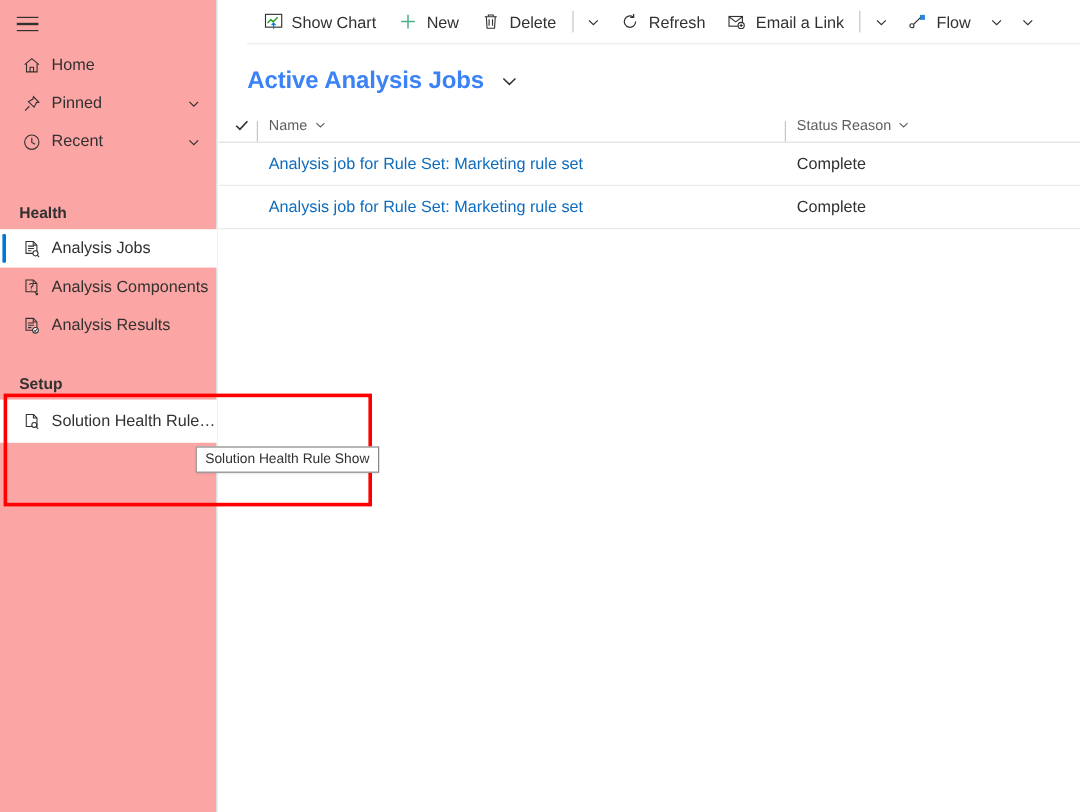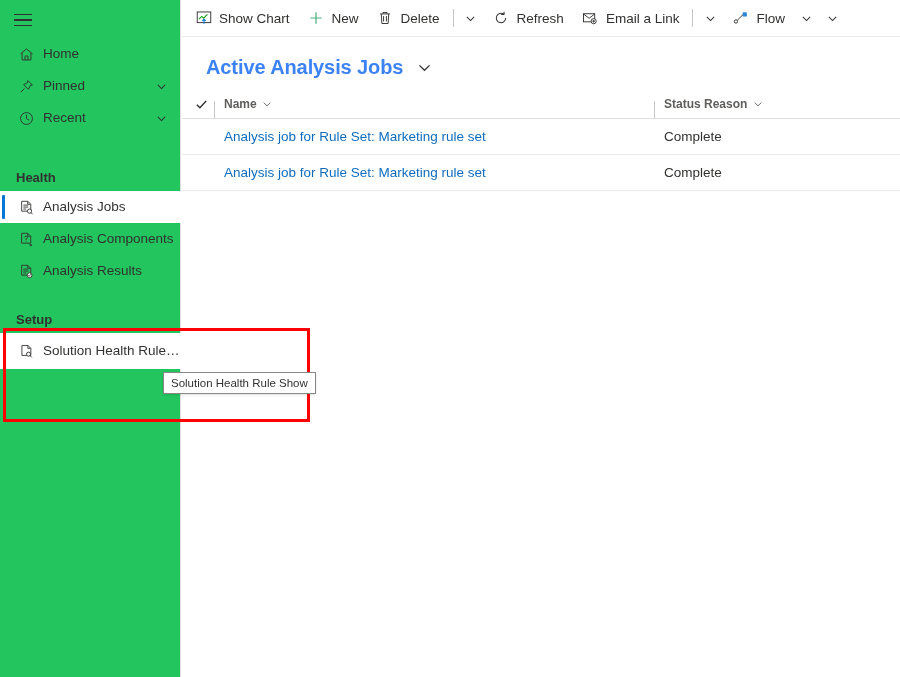--- a/index.html
+++ b/index.html
@@ -18,21 +18,21 @@
     height: 677px;
     background: #ffffff;
   }
 
   
   #sidebar {
     position: absolute;
     left: 0; top: 0;
     width: 181px;
     height: 677px;
-    background: #22c55e;
+    background: #fca5a5;
     border-right: 1px solid #e1dfdd;
     padding-left: 48px;
   }
 
   .hamburger {
     position: absolute;
     left: 8px; top: 6px;
     width: 30px; height: 28px;
     display: flex; flex-direction: column;
     justify-content: center; align-items: center;
@@ -141,20 +141,21 @@
   }
 
   #commandbar {
     position: relative;
     height: 37px;
     display: flex;
     align-items: center;
     padding-left: 4px;
     border-bottom: 1px solid #edebe9;
     overflow: hidden;
+    margin-left: 24px;
   }
 
   .cmd {
     display: flex;
     align-items: center;
     height: 31px;
     padding: 0 9px;
     cursor: pointer;
     white-space: nowrap;
     color: #323130;
@@ -237,21 +238,21 @@
     padding-left: 10px;
     cursor: pointer;
   }
   .col-name::before, .col-status::before {
     content: "";
     position: absolute;
     left: 0; top: 4px;
     width: 1px; height: 17px;
     background: #c8c6c4;
   }
-  .hdr-label { margin-right: 5px; font-weight: bold; }
+  .hdr-label { margin-right: 5px; }
   .hdr-caret { display: flex; align-items: center; justify-content: center; width: 11px; height: 11px; }
 
   .grid-row {
     display: flex;
     align-items: center;
     height: 36px;
     border-bottom: 1px solid #edebe9;
     cursor: pointer;
   }
   .cell-check { width: 32px; }

